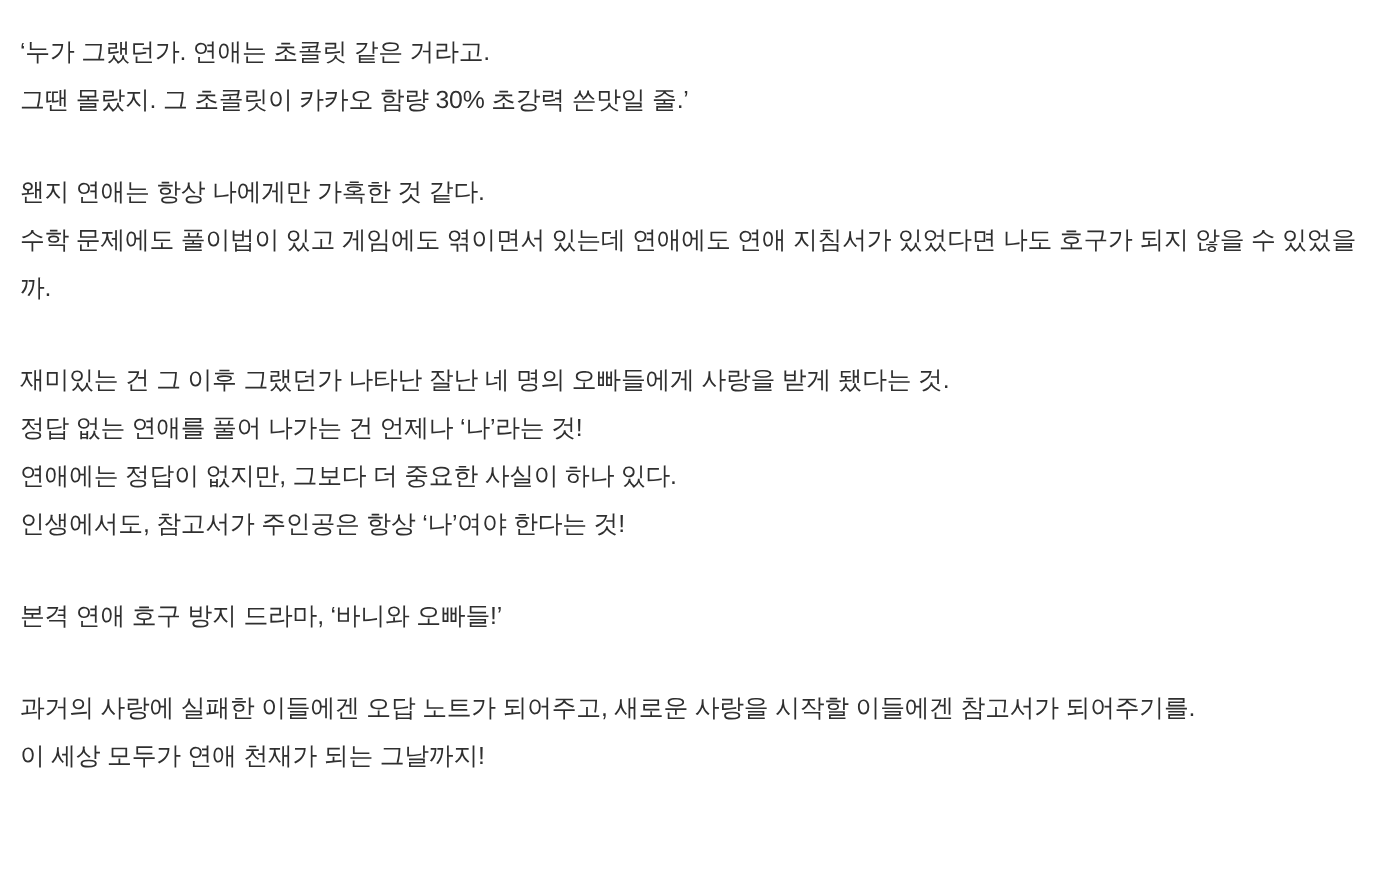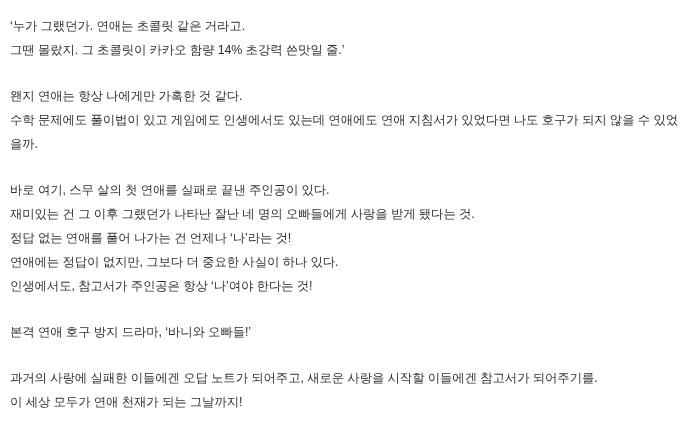--- a/index.html
+++ b/index.html
@@ -34,34 +34,33 @@
   }
   .spacer-lg { height: 22px; }
 </style>
 </head>
 <body>
 
 <div id="page">
 
   <div class="block">
     <div class="line">‘누가 그랬던가. 연애는 초콜릿 같은 거라고.</div>
-    <div class="line">그땐 몰랐지. 그 초콜릿이 카카오 함량 14% 초강력 쓴맛일 줄.’</div>
+    <div class="line">그땐 몰랐지. 그 초콜릿이 카카오 함량 30% 초강력 쓴맛일 줄.’</div>
   </div>
 
   <div class="spacer-lg"></div>
 
   <div class="block">
     <div class="line">왠지 연애는 항상 나에게만 가혹한 것 같다.</div>
-    <div class="line">수학 문제에도 풀이법이 있고 게임에도 인생에서도 있는데 연애에도 연애 지침서가 있었다면 나도 호구가 되지 않을 수 있었을까.</div>
+    <div class="line">수학 문제에도 풀이법이 있고 게임에도 엮이면서 있는데 연애에도 연애 지침서가 있었다면 나도 호구가 되지 않을 수 있었을까.</div>
   </div>
 
   <div class="spacer-lg"></div>
 
   <div class="block">
-    <div class="line">바로 여기, 스무 살의 첫 연애를 실패로 끝낸 주인공이 있다.</div>
     <div class="line">재미있는 건 그 이후 그랬던가 나타난 잘난 네 명의 오빠들에게 사랑을 받게 됐다는 것.</div>
     <div class="line">정답 없는 연애를 풀어 나가는 건 언제나 ‘나’라는 것!</div>
     <div class="line">연애에는 정답이 없지만, 그보다 더 중요한 사실이 하나 있다.</div>
     <div class="line">인생에서도, 참고서가 주인공은 항상 ‘나’여야 한다는 것!</div>
   </div>
 
   <div class="spacer-lg"></div>
 
   <div class="block">
     <div class="line">본격 연애 호구 방지 드라마, ‘바니와 오빠들!’</div>

